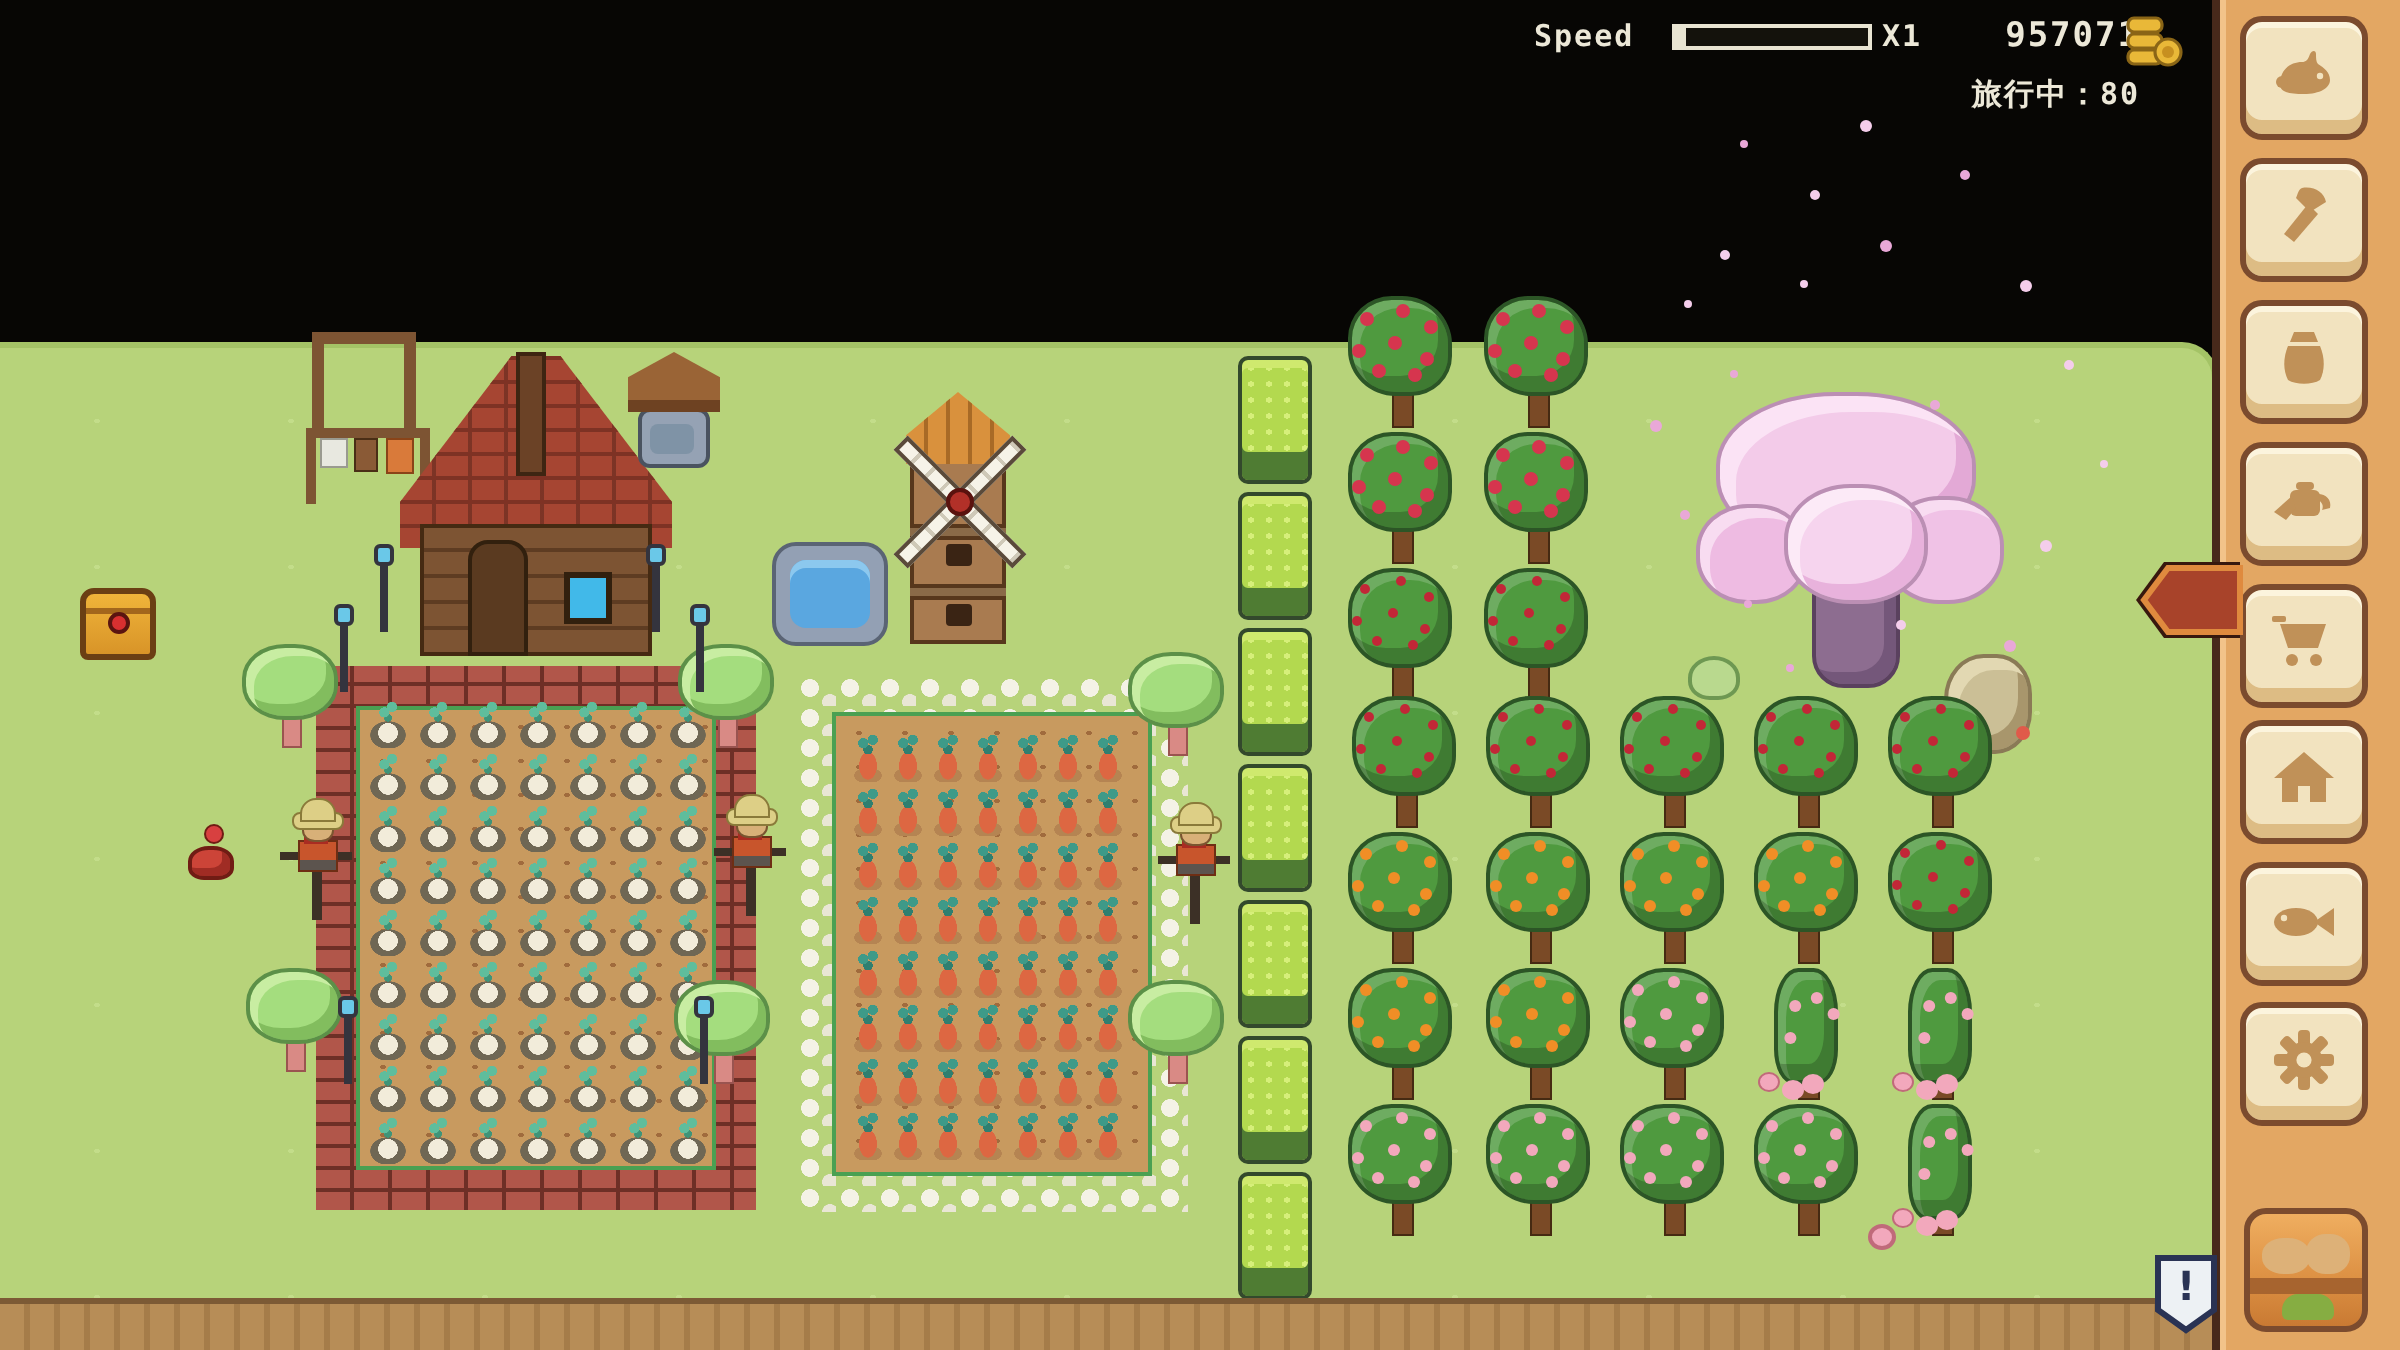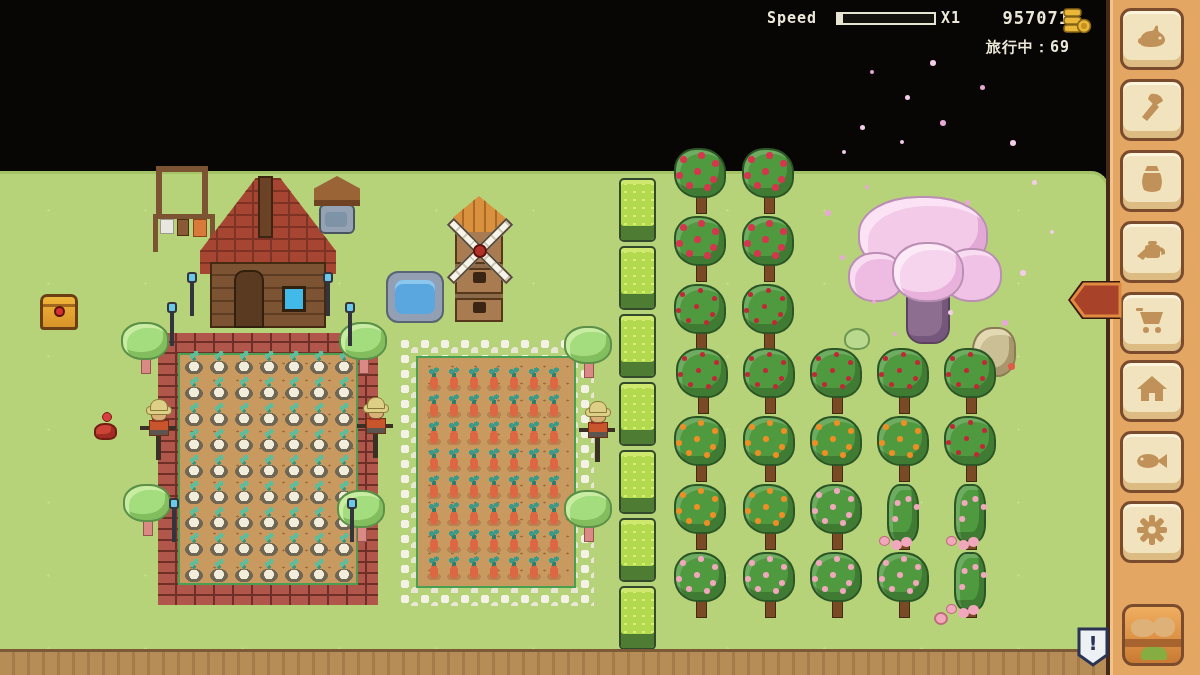--- a/index.html
+++ b/index.html
@@ -401,21 +401,21 @@
   <div class="px hud-text" style="right:130px;top:8px;font-size:17px">957071</div>
   <svg class="px coin-icon" width="30" height="32" viewBox="0 0 30 32">
     <g fill="#e9b838" stroke="#8a6516" stroke-width="1.6">
       <rect x="2" y="4" width="17" height="7" rx="3"></rect>
       <rect x="2" y="12" width="17" height="7" rx="3"></rect>
       <rect x="2" y="20" width="17" height="7" rx="3"></rect>
       <circle cx="22" cy="21" r="6.5"></circle>
     </g>
     <circle cx="22" cy="21" r="3" fill="#c79020"></circle>
   </svg>
-  <div class="px hud-text" style="right:130px;top:38px;font-size:15px">旅行中：69</div>
+  <div class="px hud-text" style="right:130px;top:38px;font-size:15px">旅行中：80</div>
 
   <svg class="px alert-badge" width="34" height="42" viewBox="0 0 34 42">
     <path d="M3 3 h28 v26 L17 39 L3 29 Z" fill="#edf1f4" stroke="#2a3354" stroke-width="3"></path>
     <text x="17" y="24" text-anchor="middle" font-size="20" fill="#2a3354" font-weight="bold">!</text>
   </svg>
 
   <div class="px sidebar"></div>
   <div id="sidebar-buttons">
       <div class="px side-btn" style="top: 8px;">
         <span><svg width="36" height="36" viewBox="0 0 36 36" fill="#c09158">

